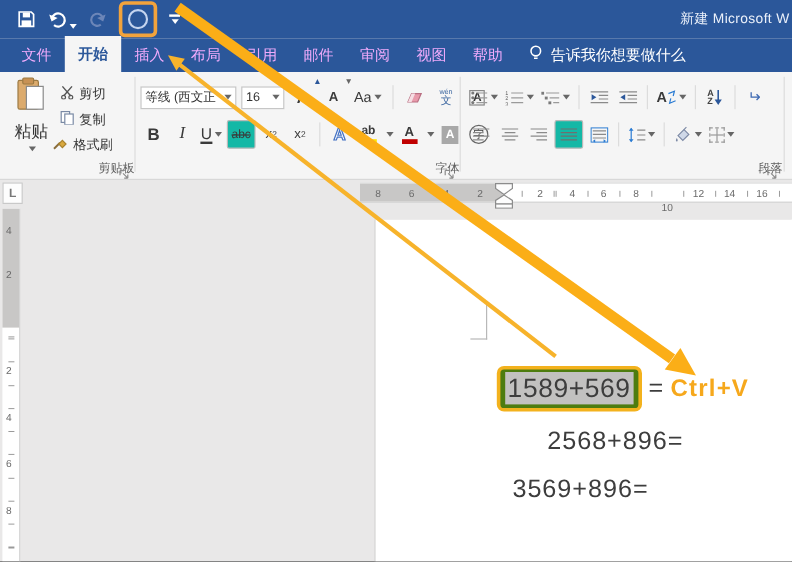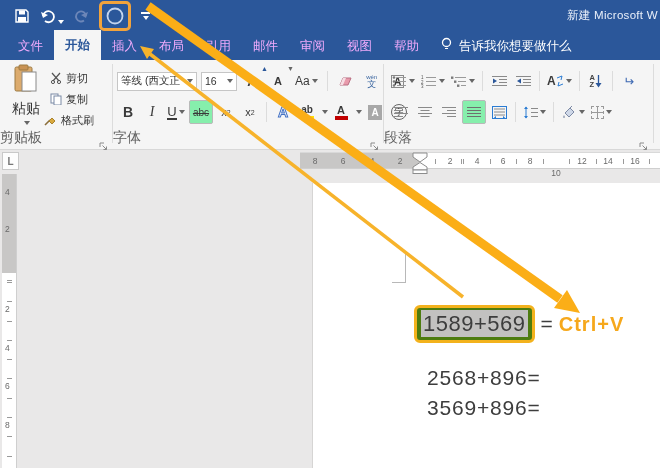--- a/index.html
+++ b/index.html
@@ -17,27 +17,27 @@
   .qat-more .bar{width:9px;height:1.5px;background:#fff;}
   .win-title{position:absolute;right:2px;top:8px;color:#eaf0fa;font-size:11.5px;letter-spacing:.3px;white-space:nowrap;}
   
   .tabrow{position:absolute;left:0;top:32px;width:660px;height:28px;background:#2b579a;display:flex;align-items:stretch;padding-left:7px;box-sizing:border-box;}
   .tab{color:#f0abfc;font-size:12.5px;display:flex;align-items:center;padding:0 11px;cursor:default;white-space:nowrap;}
   .tab.selected{background:#f5f5f5;color:#2b579a;position:relative;top:-2px;height:30px;font-weight:bold;}
   .tellme{color:#fff;font-size:12.5px;display:flex;align-items:center;gap:6px;padding:0 10px;white-space:nowrap;}
   
   .ribbon{position:absolute;left:0;top:60px;width:660px;height:90px;background:#f5f5f5;border-bottom:1px solid #d8d8d8;box-sizing:border-box;}
   .grp{position:absolute;top:0;height:90px;}
-  .grp-label{position:absolute;bottom:3px;left:0;right:0;text-align:left;font-size:14px;color:#5f5f5f;margin-top:32px;}
+  .grp-label{position:absolute;bottom:3px;left:0;right:0;text-align:right;font-size:10px;color:#5f5f5f;margin-top:32px;}
   .launcher{position:absolute;right:4px;bottom:4px;width:9px;height:9px;}
   .vdiv-grp{position:absolute;top:4px;bottom:6px;width:1px;background:#dcdcdc;}
   .vdiv{width:1px;height:20px;background:#dcdcdc;margin:0 3px;align-self:center;}
   .row{position:absolute;display:flex;align-items:center;}
   .rbtn{display:flex;align-items:center;justify-content:center;height:22px;min-width:18px;padding:0 2px;border-radius:2px;color:#444;}
-  .rbtn.sel{background:#86efac;border:1px solid #b9b9b9;}
+  .rbtn.sel{background:#14b8a6;border:1px solid #b9b9b9;}
   .caret{width:0;height:0;border-left:3px solid transparent;border-right:3px solid transparent;border-top:4px solid #666;margin-left:2px;}
   .combo{background:#fff;border:1px solid #c6c6c6;height:19px;display:flex;align-items:center;padding:0 3px;font-size:10.5px;color:#333;box-sizing:border-box;}
   .combo .caret{margin-left:auto;}
   
   .paste{position:absolute;left:6px;top:4px;width:40px;display:flex;flex-direction:column;align-items:center;}
   .paste .lbl{font-size:14px;color:#333;margin-top:2px;}
   .smallcmd{display:flex;align-items:center;gap:4px;height:21px;font-size:11px;color:#333;}
   
   .gB{font-weight:bold;font-size:14px;color:#3a3a3a;}
   .gI{font-family:"Liberation Serif",serif;font-style:italic;font-size:14px;color:#3a3a3a;}
@@ -432,21 +432,21 @@
       <span class="num" style="top:251px;">8</span>
     </div>
 
     <div class="corner-mark"></div>
 
     <div class="docline1">
       <span class="selbox"><span class="seltext">1589+569</span></span>
       <span class="eqtext">=</span>
       <span class="ctrlv">Ctrl+V</span>
     </div>
-    <div class="docline" style="top:216px;">2568+896=</div>
+    <div class="docline" style="top:206px;margin-left:29px;">2568+896=</div>
     <div class="docline" style="top:246px;">3569+896=</div>
   </div>
 
   <svg class="overlay" viewBox="0 0 660 468">
     <line x1="148" y1="6" x2="560" y2="299" stroke="#fbae17" stroke-width="9"></line>
     <polygon points="580,313 554,308 567,290" fill="#fbae17"></polygon>
     <line x1="150" y1="54" x2="463" y2="297" stroke="#f7b32b" stroke-width="3.5"></line>
     <polygon points="140,46 154,49 147,59" fill="#f7b32b"></polygon>
   </svg>
 

